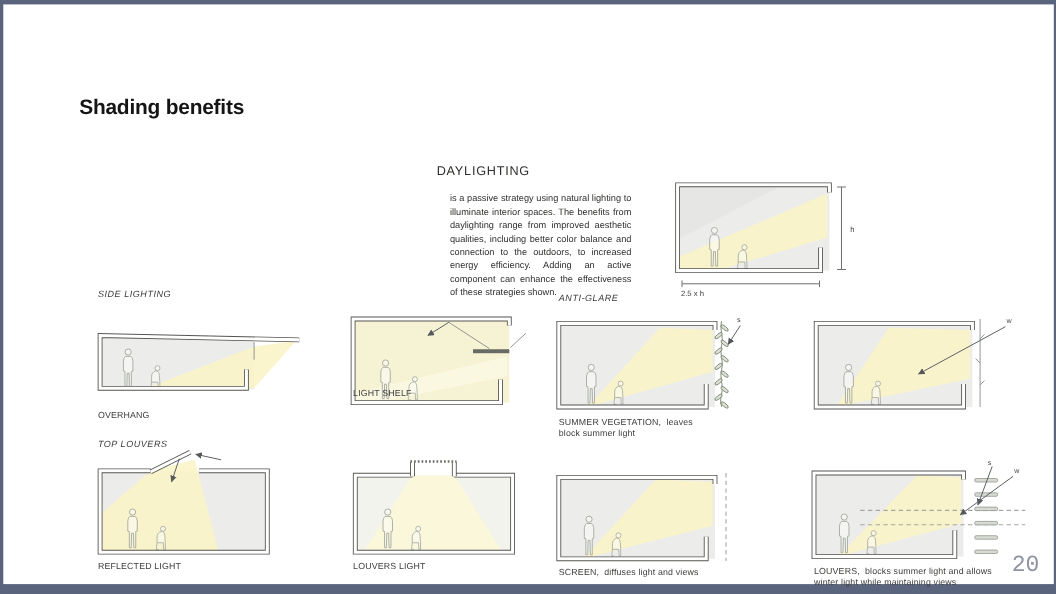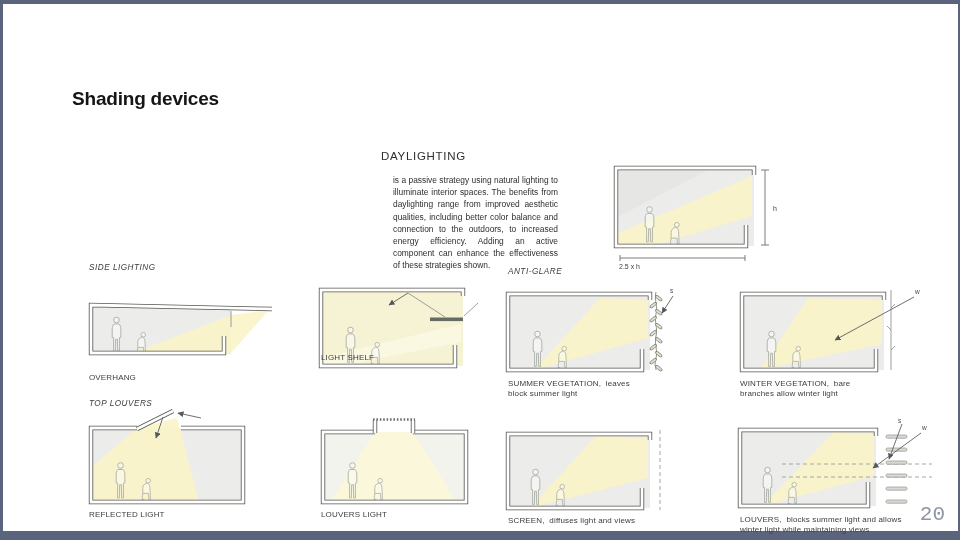--- a/index.html
+++ b/index.html
@@ -1,20 +1,20 @@
 <!DOCTYPE html>
 <html><head>
 <meta charset="utf-8">
 <style>
   html,body{margin:0;padding:0;width:960px;height:540px;overflow:hidden;
     font-family:"Liberation Sans",sans-serif;background:#5a647c;}
   .slide{position:absolute;left:3px;top:4px;right:2px;bottom:9px;background:#ffffff;}
   .abs{position:absolute;}
   .title{left:69px;top:84px;font-size:19px;font-weight:700;color:#151515;letter-spacing:-0.2px;}
-  .dl-block{left:378px;top:146px;width:189px;color:#2e2e2c;}
+  .dl-block{left:394px;top:146px;width:189px;color:#2e2e2c;}
   .dl-head{font-size:11.5px;letter-spacing:.7px;margin:0 0 4px 0;font-weight:400;}
   .dl-body{font-size:8.4px;line-height:1.45;text-align:justify;margin:12px;}
   .seclbl{font-size:8.2px;letter-spacing:.5px;color:#3a3a38;font-style:italic;}
   .cap{font-size:8px;letter-spacing:.15px;line-height:1.3;color:#3c3c3a;}
   .pagenum{right:13px;bottom:5px;font-size:21px;color:#8f94a3;font-family:Liberation Mono, monospace;}
   svg{display:block;}
   .wallO{fill:none;stroke:#53534f;stroke-width:4.4;stroke-linejoin:miter;stroke-linecap:butt;}
   .wallI{fill:none;stroke:#ffffff;stroke-width:2.8;stroke-linejoin:miter;stroke-linecap:butt;}
   .intr{fill:#ecedeb;}
   .beam{fill:#faf3c4;fill-opacity:.85;}
@@ -45,21 +45,21 @@
     <symbol id="fig-seated" viewBox="0 0 20 26" overflow="visible">
       <circle class="fig" cx="12.6" cy="3.2" r="2.7"></circle>
       <path class="fig" d="M10.4,6.2 C7.8,7 6.2,9.2 6.2,12 L6.2,18.2 L13,18.2 L13.3,25.3 L15.2,25.3 L15,17.5 L14.6,11 C14.4,8.4 13.4,6.8 12.2,6.2 Z"></path>
       <path class="fig" d="M6.2,18.2 L5.4,25.3 L8,25.3" fill="none"></path>
     </symbol>
   </defs>
 </svg>
 
 <div class="slide">
 
-  <div class="abs title">Shading devices</div>
+  <div class="abs title">Shading benefits</div>
 
   <div class="abs dl-block">
     <p class="dl-head">DAYLIGHTING</p>
     <p class="dl-body">is a passive strategy using natural lighting to illuminate interior spaces. The benefits from daylighting range from improved aesthetic qualities, including better color balance and connection to the outdoors, to increased energy efficiency. Adding an active component can enhance the effectiveness of these strategies shown.</p>
   </div>
 
   <svg class="abs" style="left:605px;top:156px" width="175" height="110" viewBox="0 0 175 110">
     <rect class="intr" x="8" y="8" width="138" height="78"></rect>
     <polygon fill="#e6e7e4" points="8,8 104,8 8,58"></polygon>
     <polygon class="beam" points="144,16 144,56 44,86 8,86 8,74"></polygon>
@@ -132,21 +132,20 @@
     <rect class="intr" x="4" y="8" width="142" height="76"></rect>
     <polygon class="beam" points="70,12 144,14 144,58 22,84"></polygon>
     <use href="#fig-standing" x="26" y="44" width="15" height="38"></use>
     <use href="#fig-seated" x="49" y="60" width="18" height="22"></use>
     <path class="wallO" d="M146,14 V8 H4 V84 H138 V63"></path>
     <path class="wallI" d="M146,14 V8 H4 V84 H138 V63"></path>
     <path class="thin" d="M153,4 V84 M153,22 l4,-4 M153,44 l-4,-4 M153,64 l4,-4"></path>
     <text class="lbl" x="177" y="8">w</text>
     <path class="arr" d="M176,11 L97,54"></path>
   </svg>
-  <div class="abs cap" style="left:737px;top:375px;width:138px">WINTER VEGETATION,&nbsp; bare branches allow winter light</div>
 
   <svg class="abs" style="left:82px;top:400px" width="165" height="102" viewBox="0 0 165 102">
     <rect class="intr" x="6" y="24" width="152" height="74"></rect>
     <polygon class="beam" points="52,24 92,14 114,98 8,98 8,62"></polygon>
     <use href="#fig-standing" x="28" y="57" width="15" height="39"></use>
     <use href="#fig-seated" x="52" y="74" width="18" height="22"></use>
     <path class="wallO" d="M52,24 H6 V98 H158 V24 H96"></path>
     <path class="wallI" d="M52,24 H6 V98 H158 V24 H96"></path>
     <path class="wallO" d="M52,25 L88,7"></path>
     <path class="wallI" d="M52,25 L88,7"></path>

